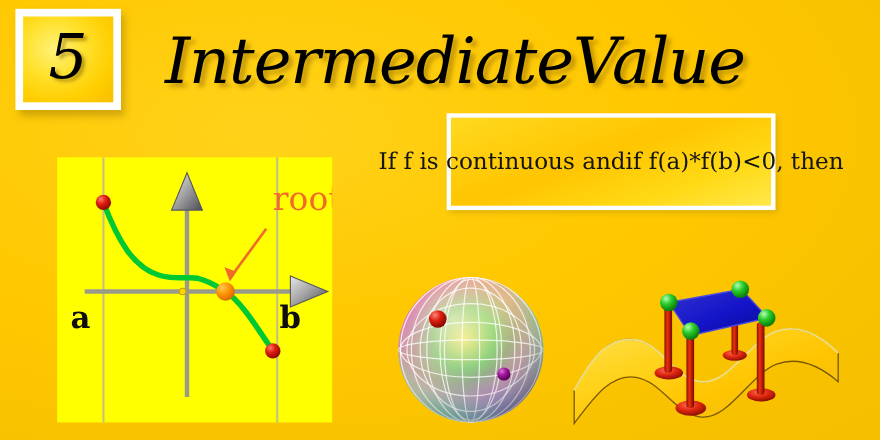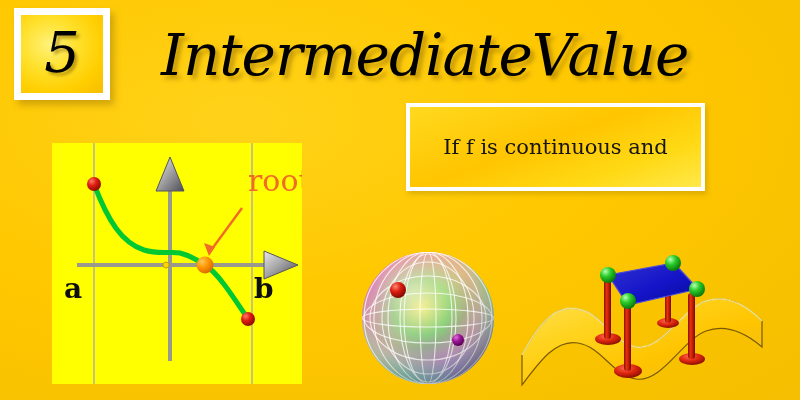--- a/index.html
+++ b/index.html
@@ -44,21 +44,21 @@
     font-style: italic;
     font-size: 56px;
     line-height: 1;
     color: #000000;
     text-shadow: 3px 3px 3px rgba(140, 105, 0, 0.55);
   }
 
   
   #slide-title {
     position: absolute;
-    left: 161px;
+    left: 150px;
     top: 12px;
     width: 600px;
     height: 86px;
     display: flex;
     align-items: center;
     font-family: "DejaVu Serif", "Liberation Serif", serif;
     font-style: italic;
     font-weight: 400;
     font-size: 58px;
     letter-spacing: -1px;
@@ -185,20 +185,21 @@
 
       <text x="196" y="48" font-family="DejaVu Serif, Liberation Serif, serif" font-size="30" fill="#F26A28">root</text>
       <text x="12" y="155" font-family="DejaVu Serif, Liberation Serif, serif" font-size="28" font-weight="600" fill="#0E0E0E">a</text>
       <text x="202" y="155" font-family="DejaVu Serif, Liberation Serif, serif" font-size="28" font-weight="600" fill="#0E0E0E">b</text>
     </svg>
   </div>
 
   <div id="statement-box">
     <div id="statement-box-inner">
       <div class="statement-line">If f is continuous and</div>
+      <div class="statement-line">if  f(a)*f(b)&lt;0, then</div>
     </div>
   </div>
 
   <div id="sphere-figure">
     <svg class="fig-svg" viewBox="0 0 152 150">
       <defs>
         <radialGradient id="sphShade" cx="38%" cy="30%" r="78%">
           <stop offset="0%" stop-color="#ffffff" stop-opacity="0.55"></stop>
           <stop offset="55%" stop-color="#ffffff" stop-opacity="0.05"></stop>
           <stop offset="100%" stop-color="#000000" stop-opacity="0.42"></stop>

